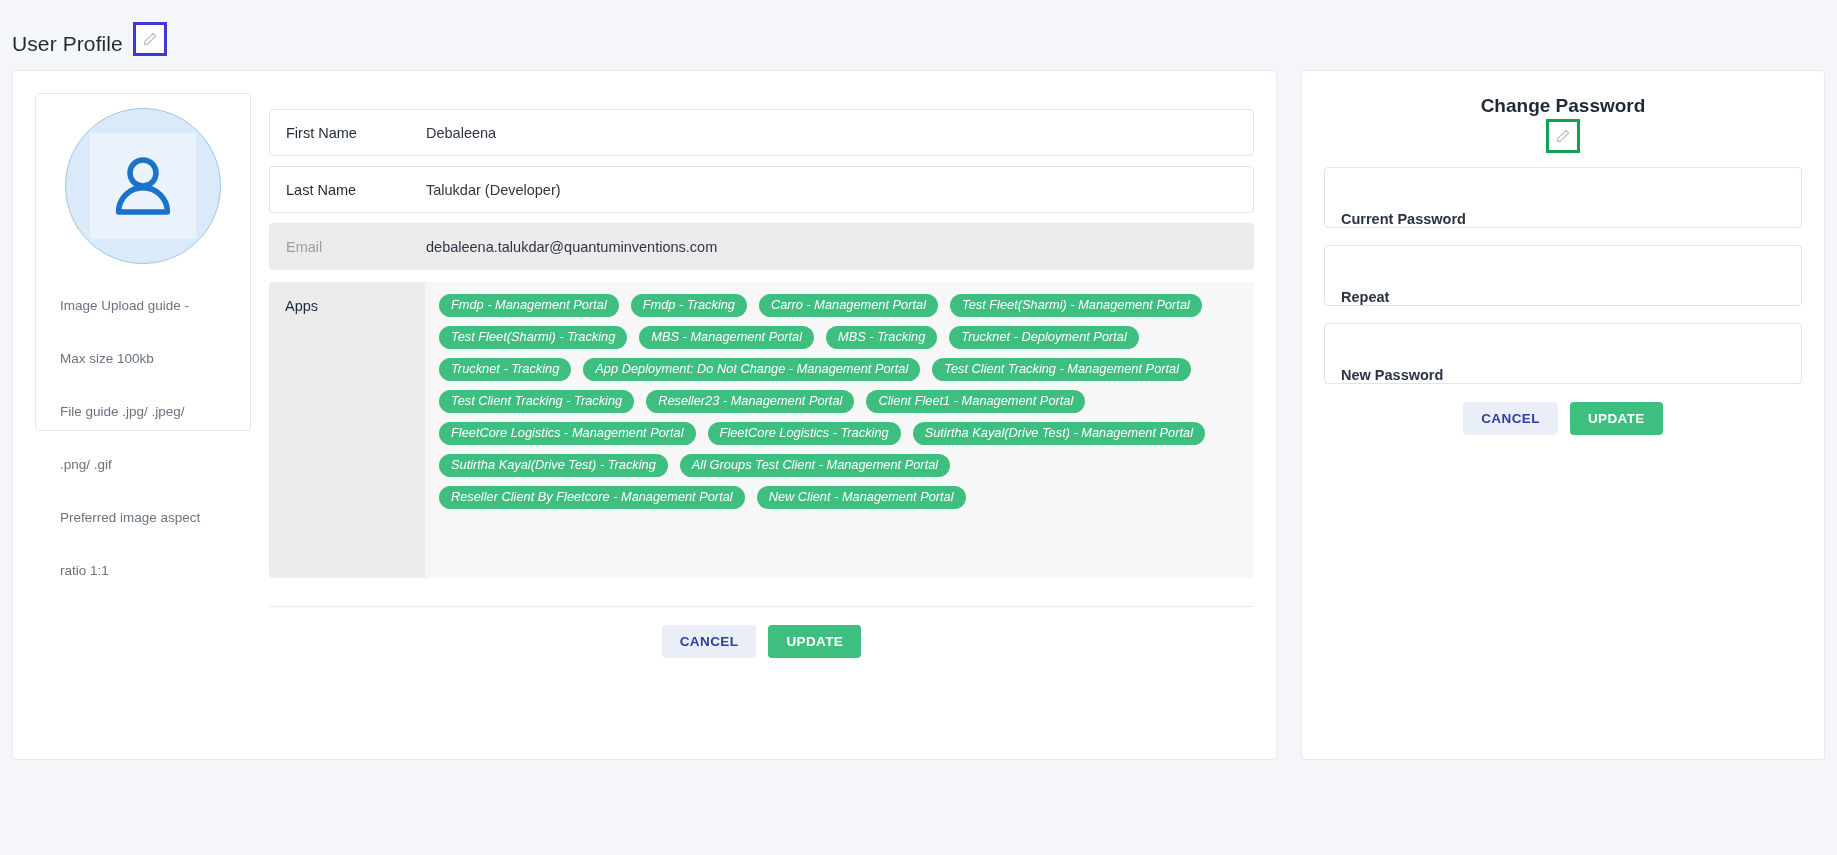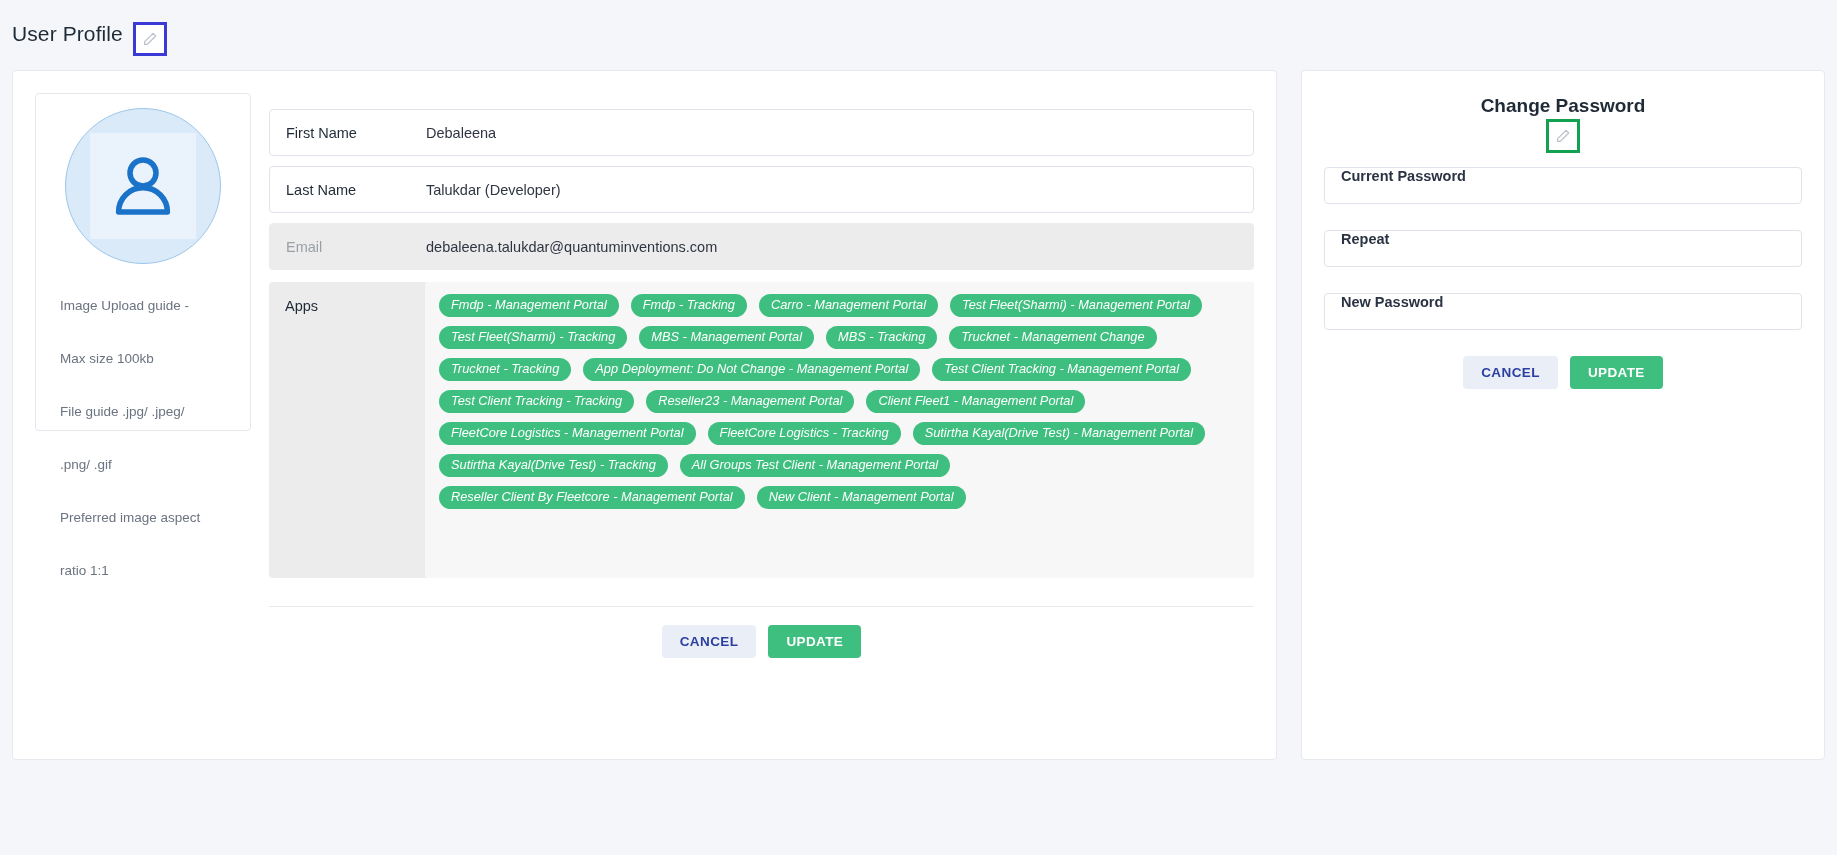--- a/index.html
+++ b/index.html
@@ -15,21 +15,21 @@
   .page {
     position: relative;
     width: 1837px;
     height: 855px;
     background: #f4f6f9;
   }
 
   
   .page-header {
     display: flex;
-    align-items: flex-start;
+    align-items: flex-end;
     gap: 10px;
     padding: 22px 0 14px 12px;
   }
   .page-title {
     font-size: 21px;
     color: #1f2a37;
     font-weight: 400;
     letter-spacing: .1px;
   }
   .edit-box {
@@ -225,25 +225,25 @@
     flex-direction: column;
   }
   .cp-title {
     font-size: 19px;
     font-weight: bold;
     color: #1f2a37;
   }
   .cp-field {
     border: 1px solid #dfe3ea;
     border-radius: 4px;
-    height: 37px;
-    display: flex;
-    align-items: flex-start;
+    height: 61px;
+    display: flex;
+    align-items: flex-end;
     padding: 0 16px;
-    margin-bottom: 26px;
+    margin-bottom: 17px;
     background: #ffffff;
     cursor: text;
   }
   .cp-field-label {
     font-size: 14.5px;
     color: #2a3342;
     font-weight: bold;
   }
   .cp-actions {
     display: flex;
@@ -311,21 +311,21 @@
         <div class="apps-block">
           <div class="apps-label">Apps</div>
           <div class="chips" id="apps-chips">
               <div class="chip">Fmdp - Management Portal</div>
               <div class="chip">Fmdp - Tracking</div>
               <div class="chip">Carro - Management Portal</div>
               <div class="chip">Test Fleet(Sharmi) - Management Portal</div>
               <div class="chip">Test Fleet(Sharmi) - Tracking</div>
               <div class="chip">MBS - Management Portal</div>
               <div class="chip">MBS - Tracking</div>
-              <div class="chip">Trucknet - Management Change</div>
+              <div class="chip">Trucknet - Deployment Portal</div>
               <div class="chip">Trucknet - Tracking</div>
               <div class="chip">App Deployment: Do Not Change - Management Portal</div>
               <div class="chip">Test Client Tracking - Management Portal</div>
               <div class="chip">Test Client Tracking - Tracking</div>
               <div class="chip">Reseller23 - Management Portal</div>
               <div class="chip">Client Fleet1 - Management Portal</div>
               <div class="chip">FleetCore Logistics - Management Portal</div>
               <div class="chip">FleetCore Logistics - Tracking</div>
               <div class="chip">Sutirtha Kayal(Drive Test) - Management Portal</div>
               <div class="chip">Sutirtha Kayal(Drive Test) - Tracking</div>

